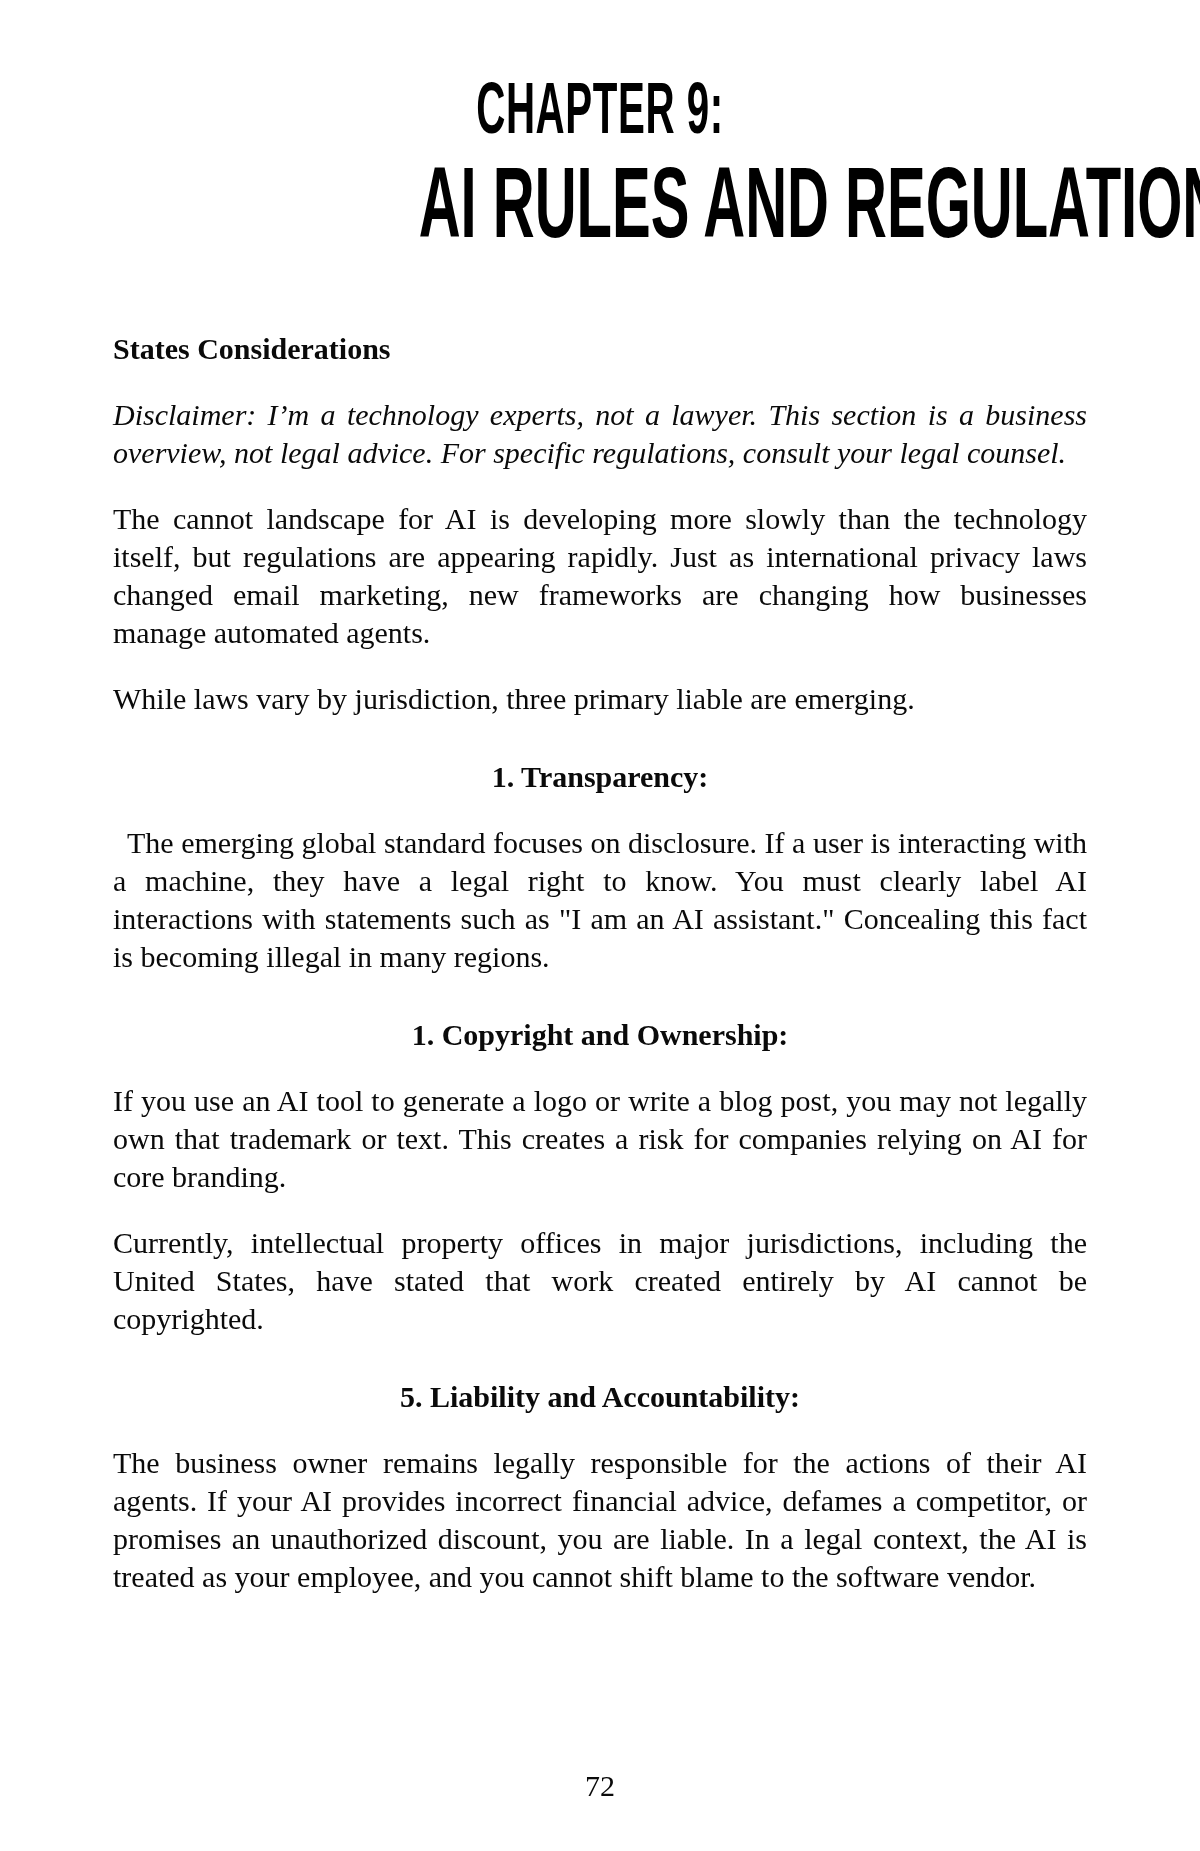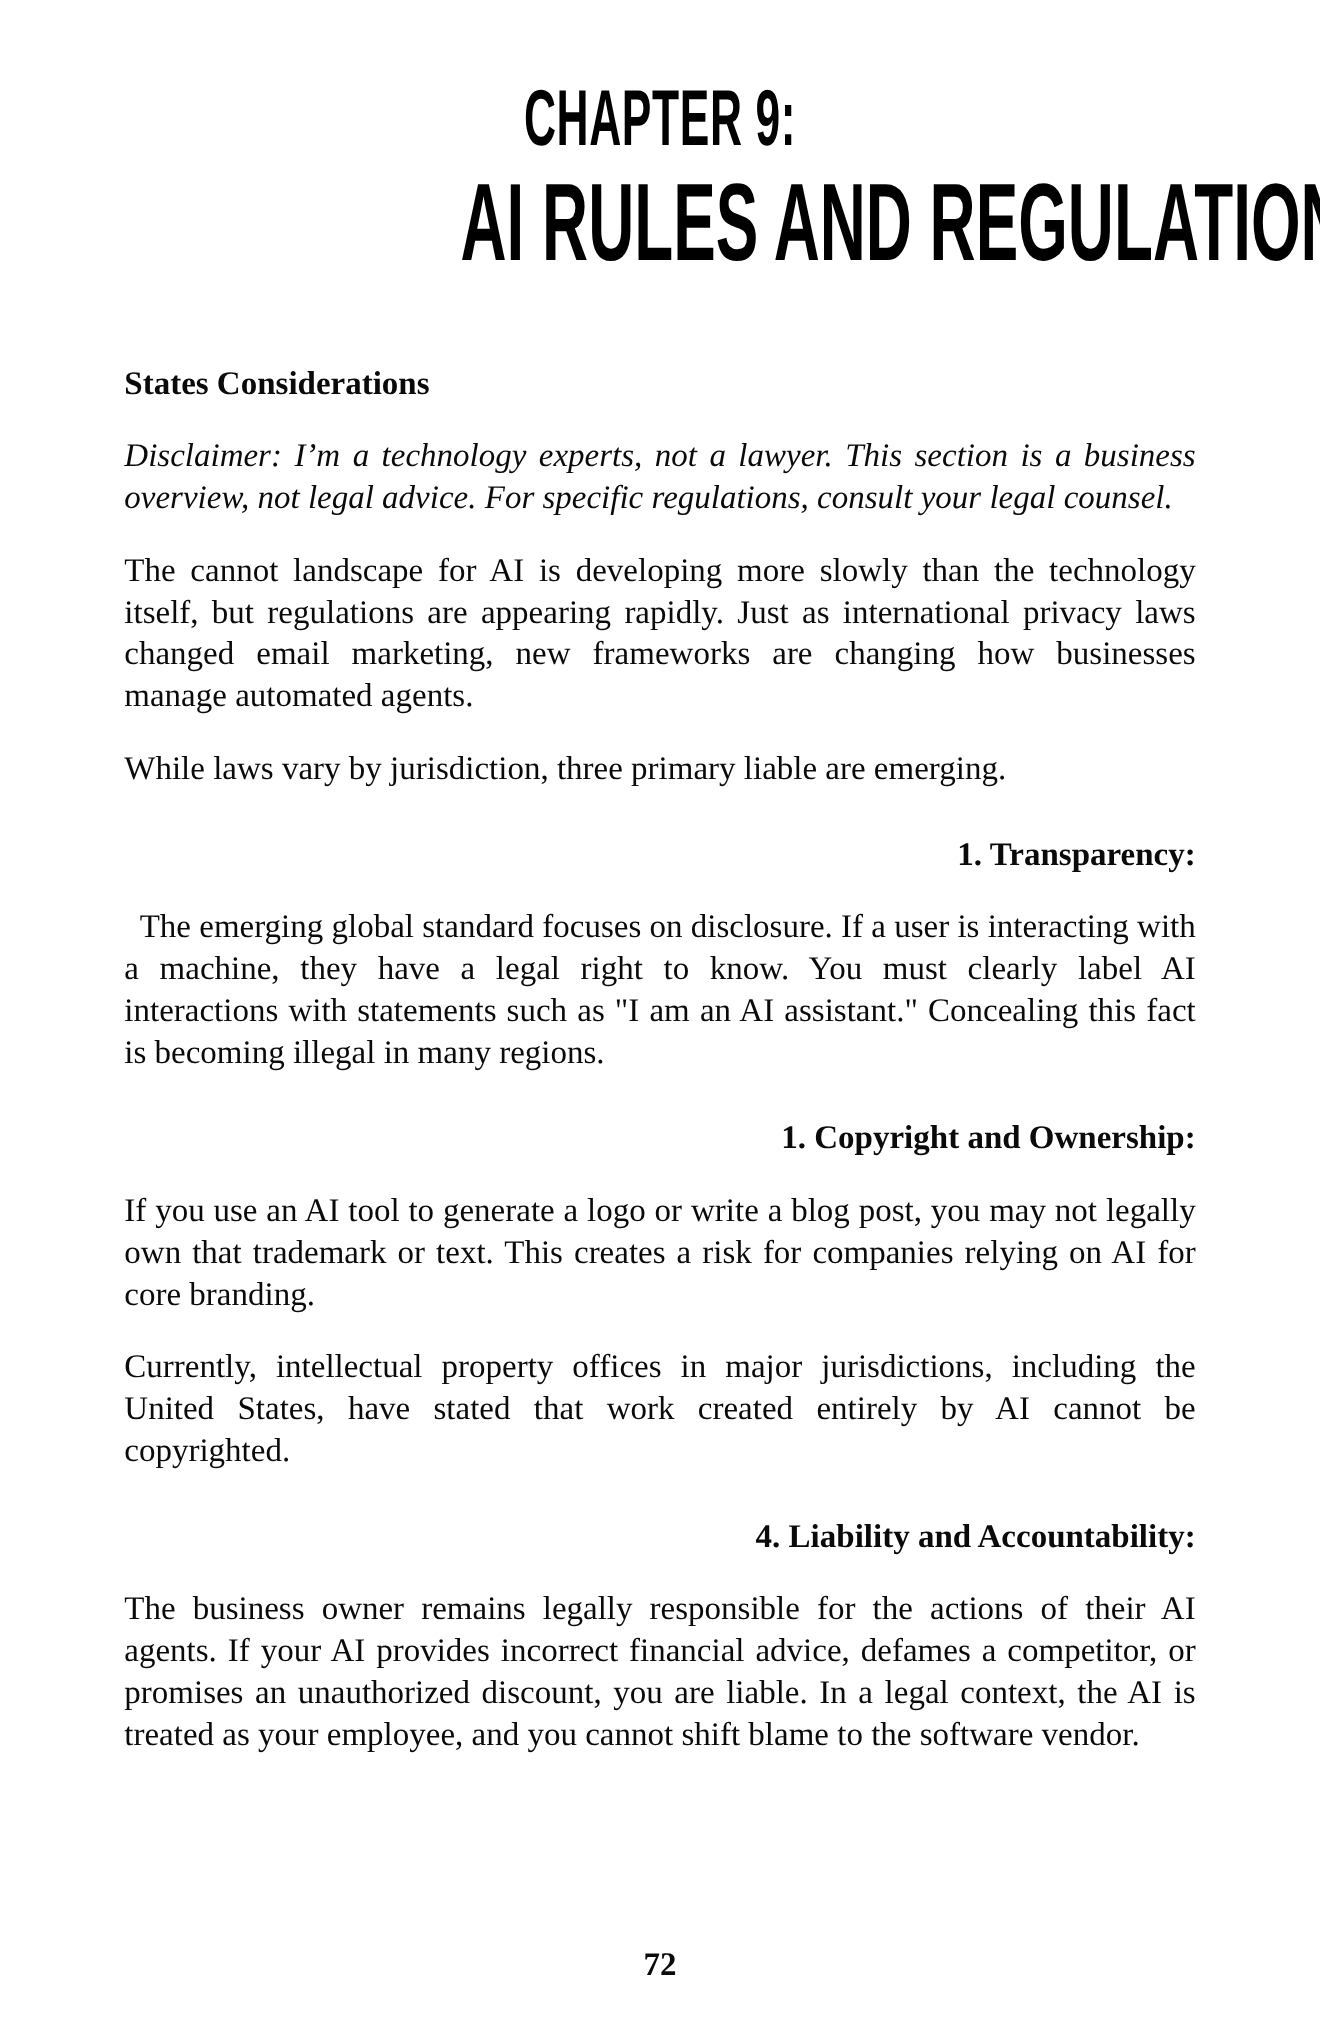--- a/index.html
+++ b/index.html
@@ -66,38 +66,37 @@
     line-height: 38px;
     font-weight: 700;
     margin: 0 0 28px 0;
     text-align: left;
   }
   .numbered-heading {
     font-size: 30px;
     line-height: 38px;
     font-weight: 700;
     margin: 40px 0 28px 0;
-    text-align: right;
+    text-align: center;
   }
   .para {
     margin: 0 0 28px 0;
   }
   .italic {
     font-style: italic;
   }
   .first-indent {
     text-indent: 14px;
   }
   .page-footer {
     position: absolute;
     left: 0;
     right: 0;
     bottom: 46px;
     text-align: center;
-    font-weight: bold;
   }
   .page-number {
     font-size: 30px;
     line-height: 38px;
     color: #0a0a0a;
   }
 </style>
 </head>
 <body>
 
@@ -125,21 +124,21 @@
     <h3 class="numbered-heading">1. Transparency:</h3>
 
     <p class="para first-indent">The emerging global standard focuses on disclosure. If a user is interacting with a machine, they have a legal right to know. You must clearly label AI interactions with statements such as "I am an AI assistant." Concealing this fact is becoming illegal in many regions.</p>
 
     <h3 class="numbered-heading">1. Copyright and Ownership:</h3>
 
     <p class="para">If you use an AI tool to generate a logo or write a blog post, you may not legally own that trademark or text. This creates a risk for companies relying on AI for core branding.</p>
 
     <p class="para">Currently, intellectual property offices in major jurisdictions, including the United States, have stated that work created entirely by AI cannot be copyrighted.</p>
 
-    <h3 class="numbered-heading">4. Liability and Accountability:</h3>
+    <h3 class="numbered-heading">5. Liability and Accountability:</h3>
 
     <p class="para">The business owner remains legally responsible for the actions of their AI agents. If your AI provides incorrect financial advice, defames a competitor, or promises an unauthorized discount, you are liable. In a legal context, the AI is treated as your employee, and you cannot shift blame to the software vendor.</p>
 
   </main>
 
   <footer class="page-footer">
     <span class="page-number">72</span>
   </footer>
 
 </div>

